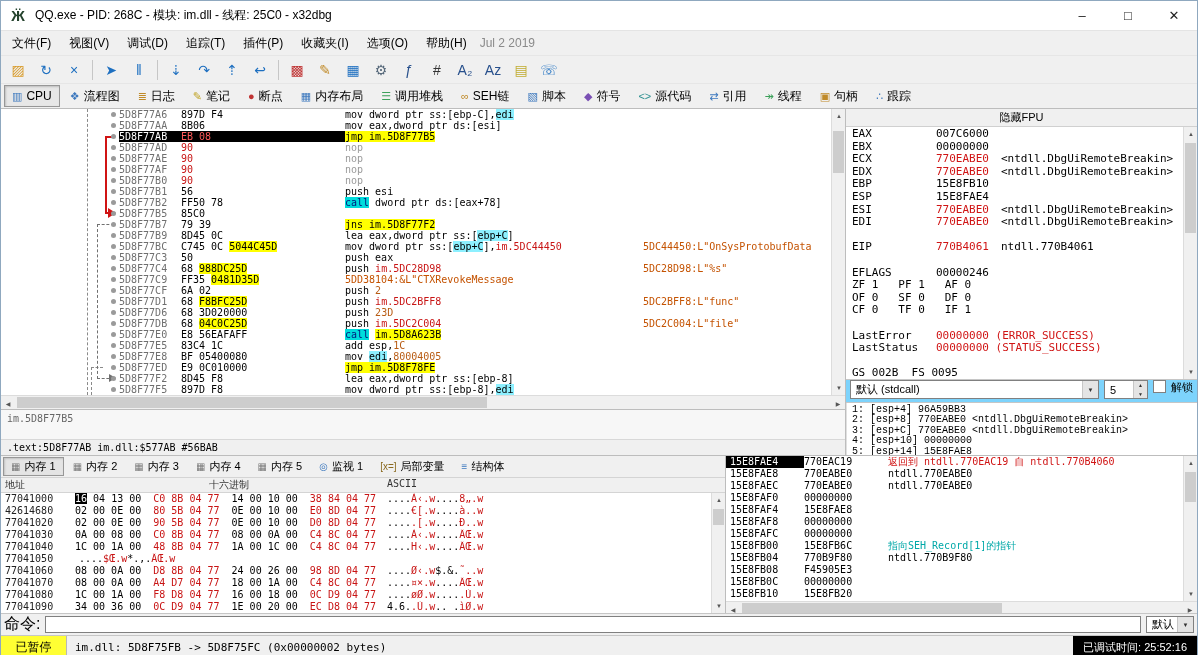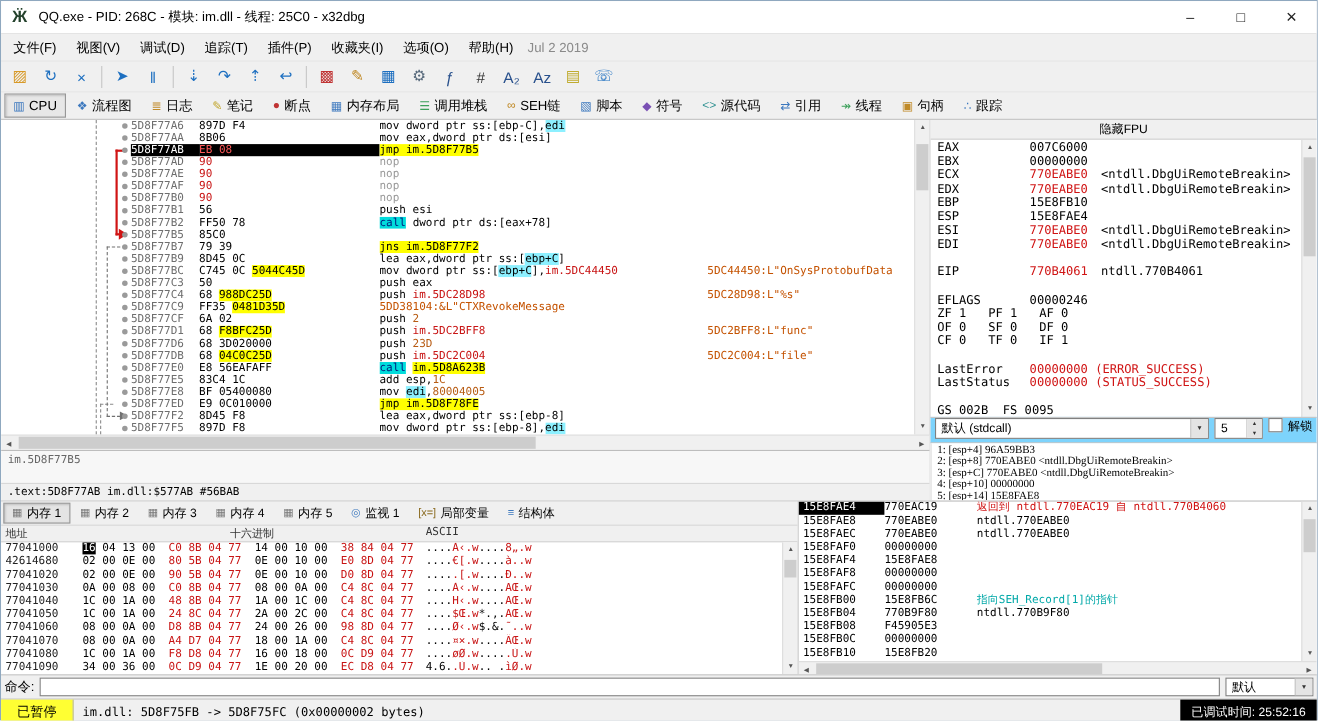--- a/index.html
+++ b/index.html
@@ -90,21 +90,21 @@
 .combo-text{padding:0 5px;flex:1;white-space:nowrap;overflow:hidden}
 .combo-arrow{width:16px;height:100%;display:flex;align-items:center;justify-content:center;font-size:6px;background:#e4e4e4;border-left:1px solid #c6c6c6;color:#333}
 .conv-combo{flex:1}
 .spin{width:44px;height:19px;background:#fff;border:1px solid #808080;display:flex}
 .spin-val{flex:1;font-size:11px;display:flex;align-items:center;padding-left:5px}
 .spin-btns{width:14px;display:flex;flex-direction:column;border-left:1px solid #c6c6c6}
 .spin-b{flex:1;font-size:5px;display:flex;align-items:center;justify-content:center;background:#e4e4e4;color:#333}
 .chk{width:13px;height:13px;background:#fff;border:1px solid #808080;flex:0 0 auto}
 .chk-label{font-size:11px;white-space:nowrap}
 
-.args{flex:1;background:#fff;font-family:Liberation Serif, serif;font-size:10px;padding:2px 0 0 5px;overflow:hidden;border-left:1px solid #e0e0e0}
+.args{flex:1;background:#fff;font-family:Liberation Mono, monospace;font-size:10px;padding:2px 0 0 5px;overflow:hidden;border-left:1px solid #e0e0e0}
 .arg-row{height:10.4px;line-height:10.4px;white-space:pre}
 
 .bottom{flex:0 0 156px;display:flex;border-top:1px solid #bdbdbd;background:#fff}
 .dump-pane{width:725px;display:flex;flex-direction:column;border-right:1px solid #bdbdbd}
 .btabs{flex:0 0 22px;background:#f0f0f0;display:flex;align-items:center;padding:0 2px;gap:1px;border-bottom:1px solid #d4d4d4}
 .dump-head{flex:0 0 14px;background:#f0f0f0;border-bottom:1px solid #d4d4d4;display:flex;font-size:10px;color:#333;font-family:"DejaVu Sans Mono",monospace}
 .dh-addr{width:74px;padding-left:4px}
 .dh-hex{width:308px;text-align:center}
 .dh-ascii{flex:1;padding-left:4px}
 .dump-body{flex:1;display:flex;overflow:hidden}
@@ -118,23 +118,23 @@
 .stack-rows{flex:1;font-family:"DejaVu Sans Mono",monospace;font-size:10px;overflow:hidden}
 .srow{display:flex;height:12px;line-height:12px;white-space:pre}
 .st-addr{width:78px;padding-left:4px;flex:0 0 auto}
 .srow.sel .st-addr{background:#000;color:#fff}
 .st-val{width:84px;flex:0 0 auto}
 .st-cmt{flex:1;overflow:hidden}
 .sc-red{color:#d01414}
 .sc-cyan{color:#00a8a8}
 
 .cmdbar{flex:0 0 22px;display:flex;align-items:center;background:#f0f0f0;border-top:1px solid #c6c6c6;padding:0 3px;gap:5px}
-.cmd-label{font-size:12px;white-space:nowrap}
+.cmd-label{font-size:16px;white-space:nowrap}
 .cmd-input{flex:1;height:17px;border:1px solid #808080;background:#fff;font-size:11px;padding:0 4px;font-family:"DejaVu Sans Mono",monospace;outline:none}
-.cmd-combo{width:80px;height:17px}
+.cmd-combo{width:48px;height:17px}
 
 .statusbar{flex:0 0 23px;display:flex;align-items:stretch;background:#f0f0f0;border-top:1px solid #c6c6c6}
 .status-chip{width:66px;background:#ffff33;display:flex;align-items:center;justify-content:center;font-size:12px;border-right:1px solid #b8b8b8}
 .status-msg{flex:1;display:flex;align-items:center;padding-left:8px;font-size:11px;font-family:"DejaVu Sans Mono",monospace}
 .status-time{background:#000;color:#fff;display:flex;align-items:center;padding:0 10px;font-size:11px;white-space:nowrap}
 </style>
 </head>
 <body>
 
 <div class="app">
@@ -410,21 +410,21 @@
         <div class="dh-hex">十六进制</div>
         <div class="dh-ascii">ASCII</div>
       </div>
       <div class="dump-body">
         <div class="dump-rows">
             <div class="mrow"><div class="m-addr">77041000</div><div class="m-hex"><span class="s-cur">16</span><span> 04 13 00  </span><span class="s-red">C0 8B 04 77</span><span>  14 00 10 00  </span><span class="s-red">38 84 04 77</span></div><div class="m-ascii"><span>....</span><span class="s-red">À‹.w</span><span>....</span><span class="s-red">8„.w</span></div></div>
             <div class="mrow"><div class="m-addr">42614680</div><div class="m-hex"><span>02 00 0E 00  </span><span class="s-red">80 5B 04 77</span><span>  0E 00 10 00  </span><span class="s-red">E0 8D 04 77</span></div><div class="m-ascii"><span>....</span><span class="s-red">€[.w</span><span>....</span><span class="s-red">à..w</span></div></div>
             <div class="mrow"><div class="m-addr">77041020</div><div class="m-hex"><span>02 00 0E 00  </span><span class="s-red">90 5B 04 77</span><span>  0E 00 10 00  </span><span class="s-red">D0 8D 04 77</span></div><div class="m-ascii"><span>....</span><span class="s-red">.[.w</span><span>....</span><span class="s-red">Đ..w</span></div></div>
             <div class="mrow"><div class="m-addr">77041030</div><div class="m-hex"><span>0A 00 08 00  </span><span class="s-red">C0 8B 04 77</span><span>  08 00 0A 00  </span><span class="s-red">C4 8C 04 77</span></div><div class="m-ascii"><span>....</span><span class="s-red">À‹.w</span><span>....</span><span class="s-red">ÄŒ.w</span></div></div>
             <div class="mrow"><div class="m-addr">77041040</div><div class="m-hex"><span>1C 00 1A 00  </span><span class="s-red">48 8B 04 77</span><span>  1A 00 1C 00  </span><span class="s-red">C4 8C 04 77</span></div><div class="m-ascii"><span>....</span><span class="s-red">H‹.w</span><span>....</span><span class="s-red">ÄŒ.w</span></div></div>
-            <div class="mrow"><div class="m-addr">77041050</div><div class="m-hex"><span>1C 00 1A 00  </span><span class="s-red">24 8C 04 77</span><span>  2A 00 2C 00  </span><span class="s-red">C4 8C 04 77</span></div><div class="m-ascii"><span>....</span><span class="s-red">$Œ.w</span><span>*.,.</span><span class="s-red">ÄŒ.w</span></div></div>
+            <div class="mrow"><div class="m-addr">77041050</div><div class="m-ascii"><span>....</span><span class="s-red">$Œ.w</span><span>*.,.</span><span class="s-red">ÄŒ.w</span></div></div>
             <div class="mrow"><div class="m-addr">77041060</div><div class="m-hex"><span>08 00 0A 00  </span><span class="s-red">D8 8B 04 77</span><span>  24 00 26 00  </span><span class="s-red">98 8D 04 77</span></div><div class="m-ascii"><span>....</span><span class="s-red">Ø‹.w</span><span>$.&amp;.</span><span class="s-red">˜..w</span></div></div>
             <div class="mrow"><div class="m-addr">77041070</div><div class="m-hex"><span>08 00 0A 00  </span><span class="s-red">A4 D7 04 77</span><span>  18 00 1A 00  </span><span class="s-red">C4 8C 04 77</span></div><div class="m-ascii"><span>....</span><span class="s-red">¤×.w</span><span>....</span><span class="s-red">ÄŒ.w</span></div></div>
             <div class="mrow"><div class="m-addr">77041080</div><div class="m-hex"><span>1C 00 1A 00  </span><span class="s-red">F8 D8 04 77</span><span>  16 00 18 00  </span><span class="s-red">0C D9 04 77</span></div><div class="m-ascii"><span>....</span><span class="s-red">øØ.w</span><span>....</span><span class="s-red">.Ù.w</span></div></div>
             <div class="mrow"><div class="m-addr">77041090</div><div class="m-hex"><span>34 00 36 00  </span><span class="s-red">0C D9 04 77</span><span>  1E 00 20 00  </span><span class="s-red">EC D8 04 77</span></div><div class="m-ascii"><span>4.6.</span><span class="s-red">.Ù.w</span><span>.. .</span><span class="s-red">ìØ.w</span></div></div>
           </div>
         <div class="vscroll">
           <div class="sb-btn">▲</div>
           <div class="sb-trackv">
               <div class="sb-thumbv" style="top:2px;height:16px"></div>
             </div>

